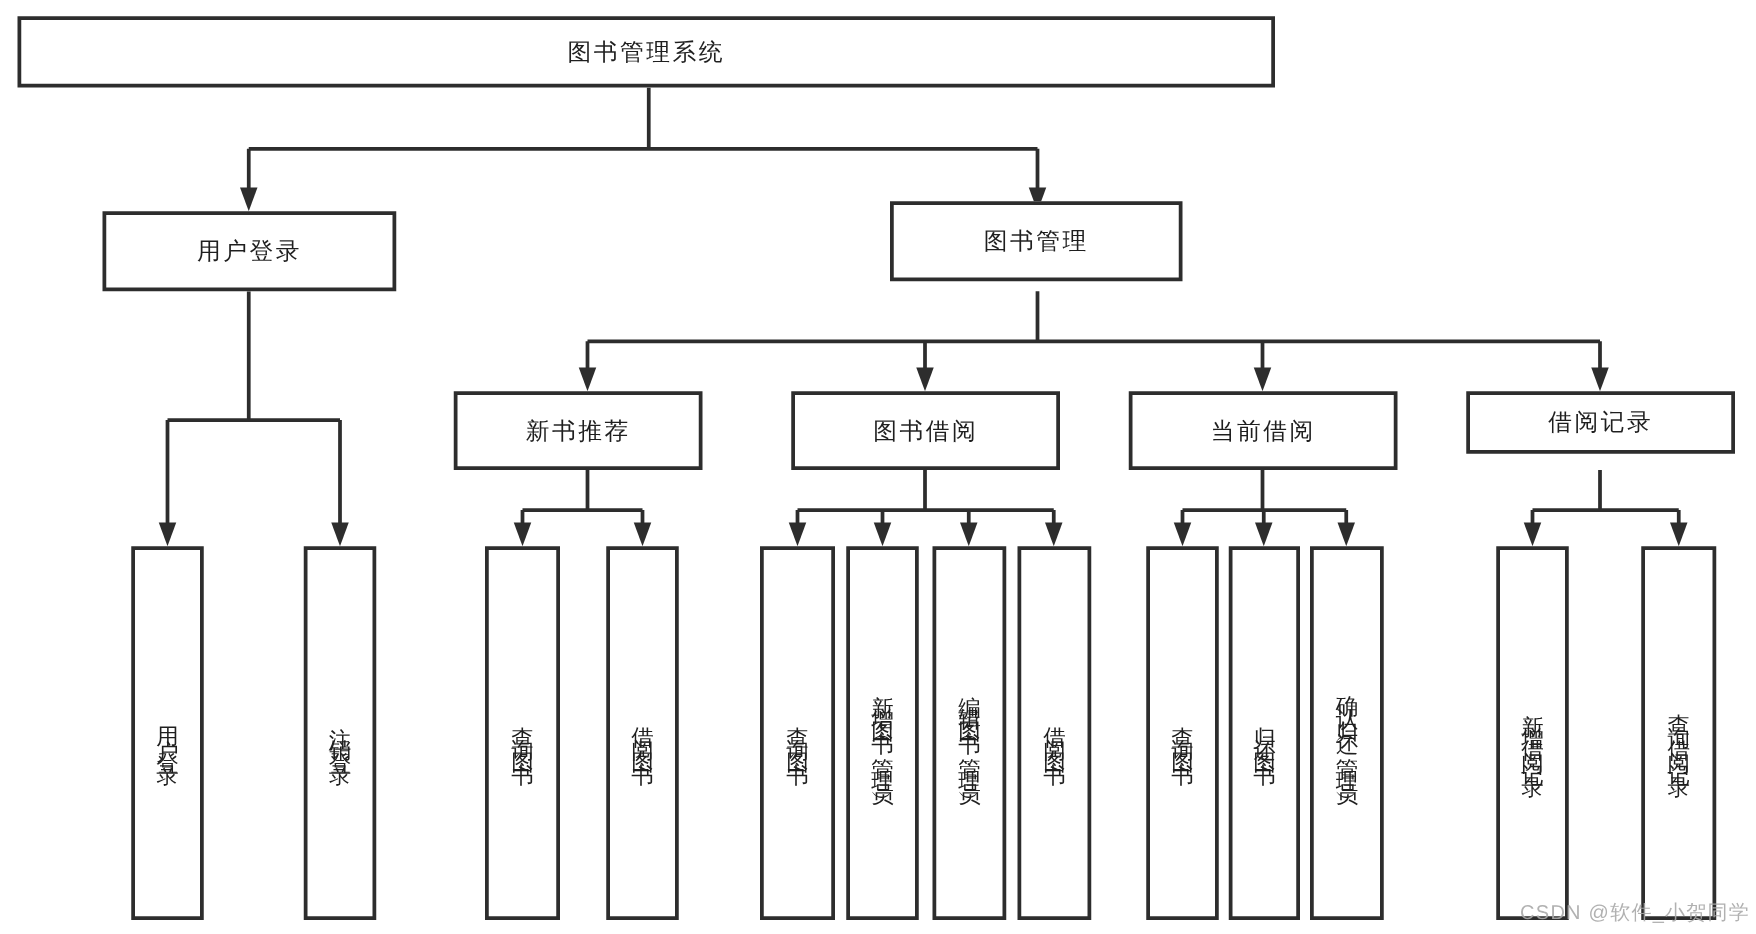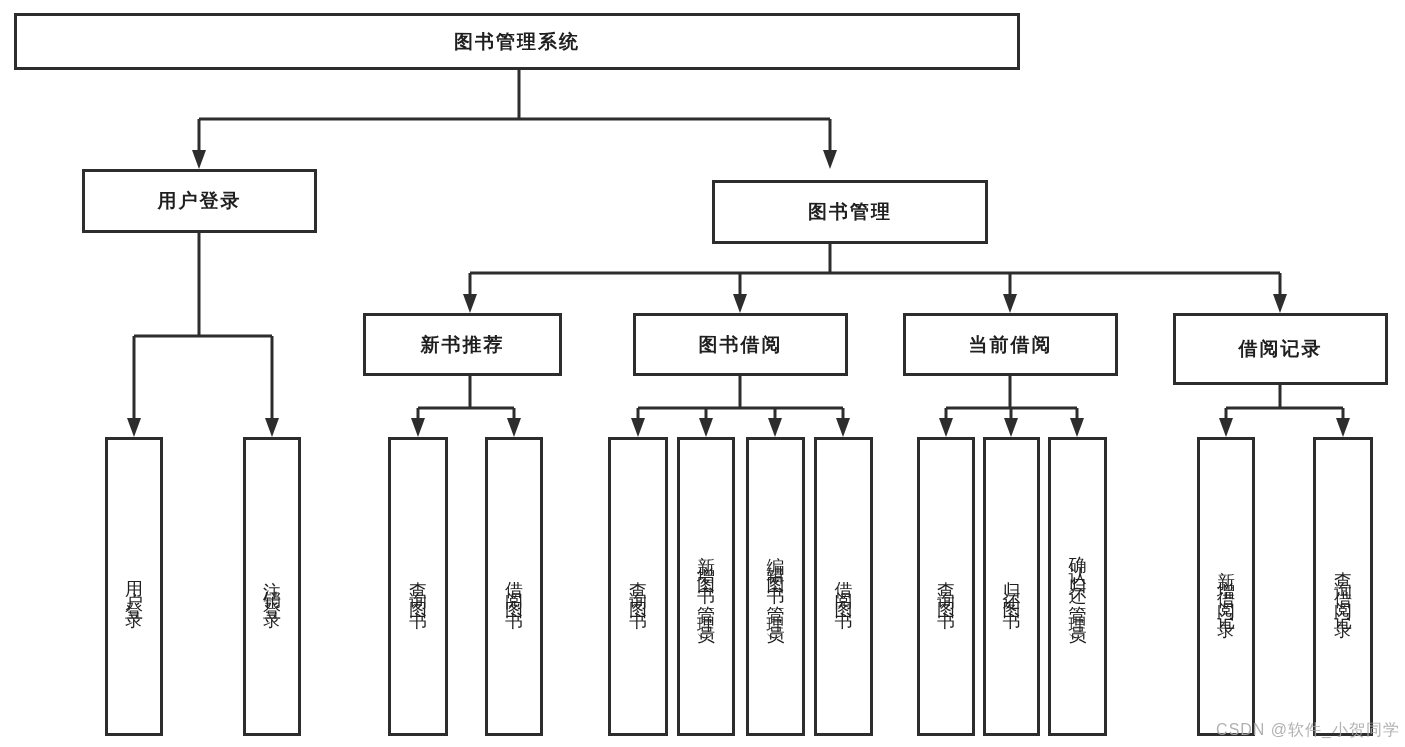--- a/index.html
+++ b/index.html
@@ -20,21 +20,21 @@
   svg.edges line{stroke:currentColor;stroke-width:3;}
   svg.edges polygon{fill:currentColor;stroke:none;}
   .node{
     position:absolute;
     box-sizing:border-box;
     border:3px solid var(--line);
     background:var(--background);
     display:flex;align-items:center;justify-content:center;
     text-align:center;
   }
-  .node.h{font-size:19px;letter-spacing:2px;white-space:nowrap;font-weight:bold;}
+  .node.h{font-size:19px;letter-spacing:2px;white-space:nowrap;}
   .leaf span{
     writing-mode:vertical-rl;
     text-orientation:mixed;
     font-size:18px;
     letter-spacing:10px;
     line-height:1;
     white-space:nowrap;
   }
   .watermark{
     position:absolute;
@@ -124,26 +124,26 @@
       <line x1="1226" y1="408" x2="1226" y2="422"></line>
       <polygon points="1219,418 1233,418 1226,437"></polygon>
       <line x1="1343" y1="408" x2="1343" y2="422"></line>
       <polygon points="1336,418 1350,418 1343,437"></polygon>
     </g>
   </svg>
 
   <div class="node h" style="left:14px;top:13px;width:1006px;height:57px">图书管理系统</div>
 
   <div class="node h" style="left:82px;top:169px;width:235px;height:64px">用户登录</div>
-  <div class="node h" style="left:712px;top:180px;width:276px;height:64px">图书管理</div>
+  <div class="node h" style="left:712px;top:161px;width:234px;height:64px">图书管理</div>
 
   <div class="node h" style="left:363px;top:313px;width:199px;height:63px">新书推荐</div>
   <div class="node h" style="left:903px;top:313px;width:215px;height:63px">当前借阅</div>
   <div class="node h" style="left:633px;top:313px;width:215px;height:63px">图书借阅</div>
-  <div class="node h" style="left:1173px;top:313px;width:215px;height:72px">借阅记录</div>
+  <div class="node h" style="left:1173px;top:313px;width:215px;height:50px">借阅记录</div>
 
   <div class="node leaf" style="left:105px;top:437px;width:58px;height:299px">
     <span>用户登录</span>
   </div>
   <div class="node leaf" style="left:243px;top:437px;width:58px;height:299px">
     <span>注销登录</span>
   </div>
 
   <div class="node leaf" style="left:388px;top:437px;width:60px;height:299px">
     <span>查询图书</span>

